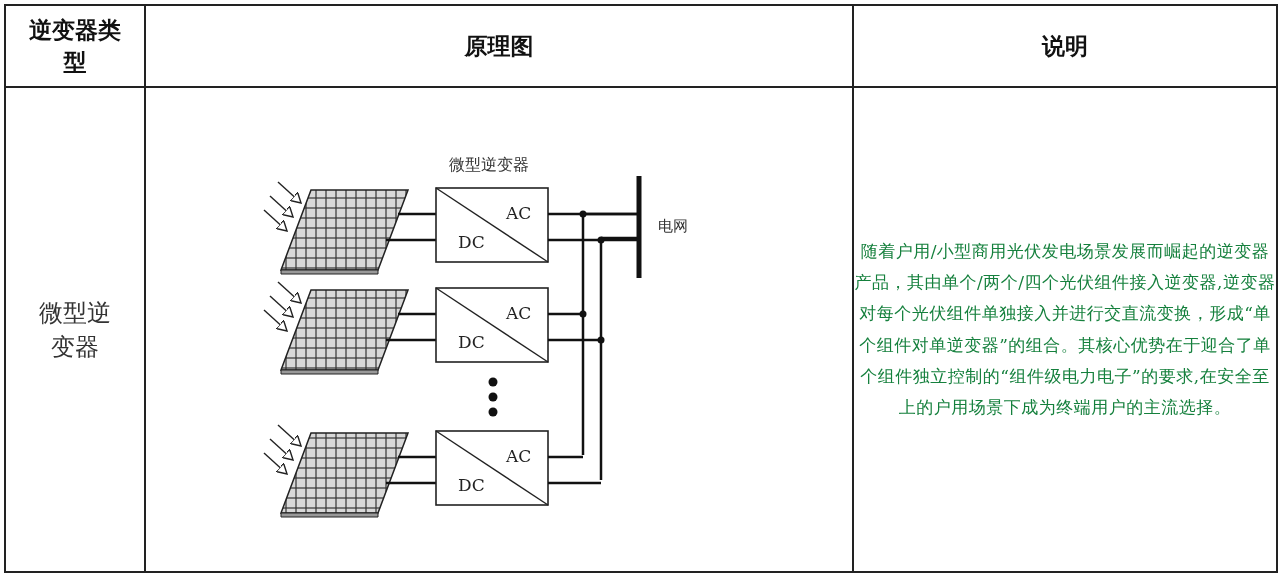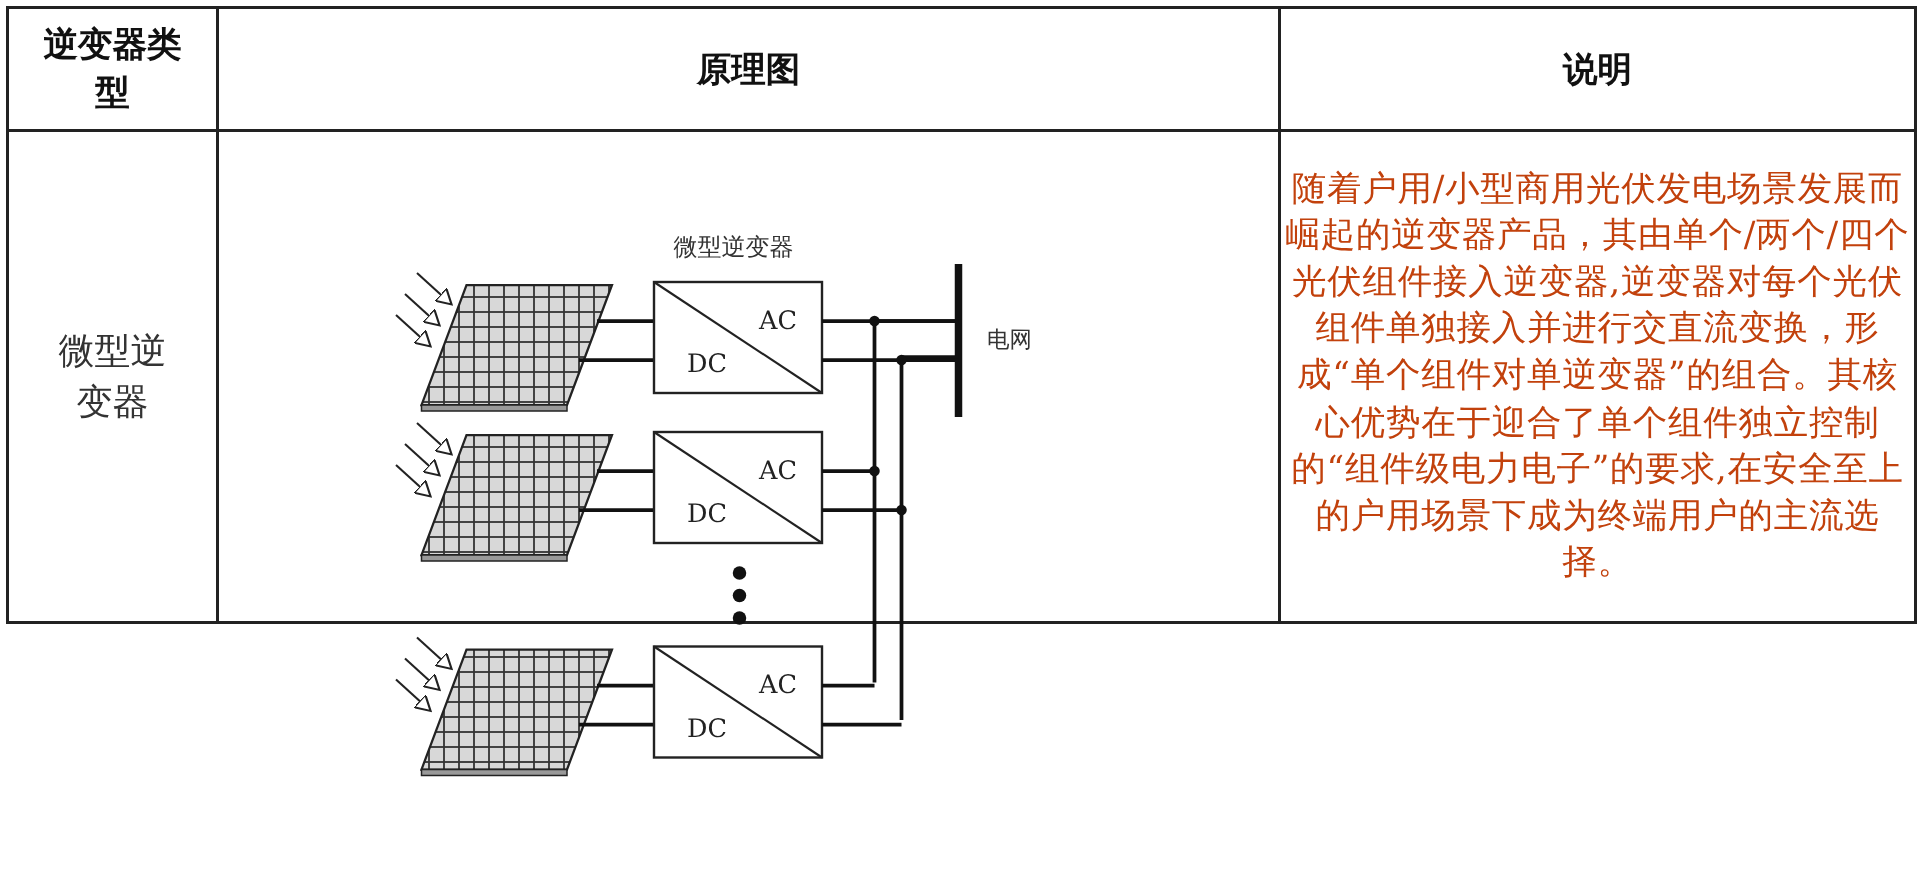--- a/index.html
+++ b/index.html
@@ -1,25 +1,25 @@
 <!DOCTYPE html>
 <html><head>
 <meta charset="utf-8">
 <style>
   html, body { margin: 0; padding: 0; background: #ffffff; }
   body { width: 1280px; height: 579px; position: relative; overflow: hidden;
          font-family: "DejaVu Serif", "Liberation Serif", serif; color: #222; }
   table.main { position: absolute; left: 4px; top: 4px; border-collapse: collapse;
-               width: 1272px; height: 412px; table-layout: fixed; }
+               width: 1272px; height: 569px; table-layout: fixed; }
   table.main td, table.main th { border: 2px solid #222; padding: 0; text-align: center; vertical-align: middle; }
   th { font-family: "DejaVu Sans", "Liberation Sans", sans-serif; font-weight: bold; font-size: 23px; color: #111; }
   th.col-type { line-height: 32px; }
   tr.head { height: 82px; }
   td.type-cell { font-size: 24px; line-height: 34px; color: #333; }
-  td.desc-cell { font-size: 23px; line-height: 31.2px; color: #c2410c; padding: 4px 6px 0 8px; text-align: center; }
+  td.desc-cell { font-size: 17px; line-height: 31.2px; color: #15803d; padding: 4px 6px 0 8px; text-align: center; }
   .desc-text { letter-spacing: 0.5px; }
   td.diag-cell { position: relative; }
   svg.diagram { position: absolute; left: 0; top: 0; }
   svg text { font-family: "DejaVu Serif", "Liberation Serif", serif; }
 </style>
 </head>
 <body>
 
 <table class="main">
   <colgroup>

